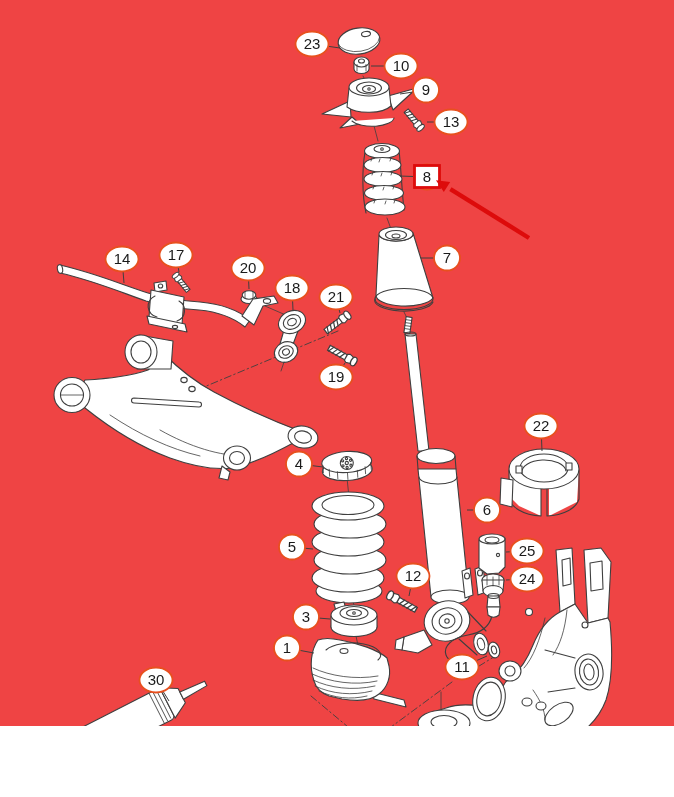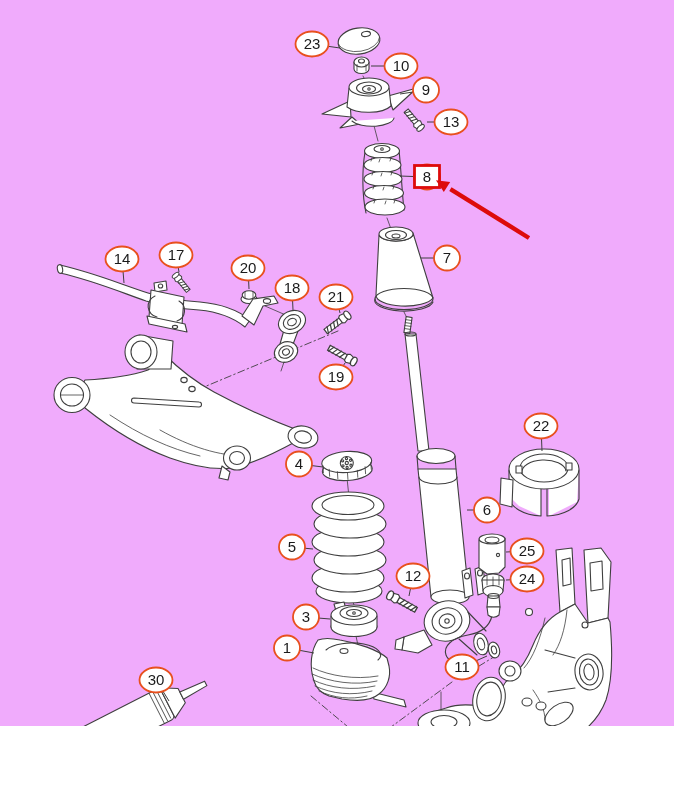--- a/index.html
+++ b/index.html
@@ -1,16 +1,16 @@
 <!DOCTYPE html>
 <html><head>
 <meta charset="utf-8">
 <style>
   html,body { margin:0; padding:0; background:#ffffff; }
-  .diagram-wrap { position:relative; width:674px; height:726px; background:#f0abfc; overflow:hidden;
+  .diagram-wrap { position:relative; width:674px; height:726px; background:#ef4444; overflow:hidden;
                   font-family:"Liberation Sans", sans-serif; }
   svg { display:block; }
   .ln  { stroke:#3f3f3f; stroke-width:1.1; fill:none; stroke-linecap:round; stroke-linejoin:round; }
   .fw  { fill:#ffffff; }
   .thin{ stroke-width:0.8; }
   .dash{ stroke-dasharray:7 3 1.5 3; stroke-width:0.9; }
   text { font-family:"Liberation Sans", sans-serif; }
 </style>
 </head>
 <body>

